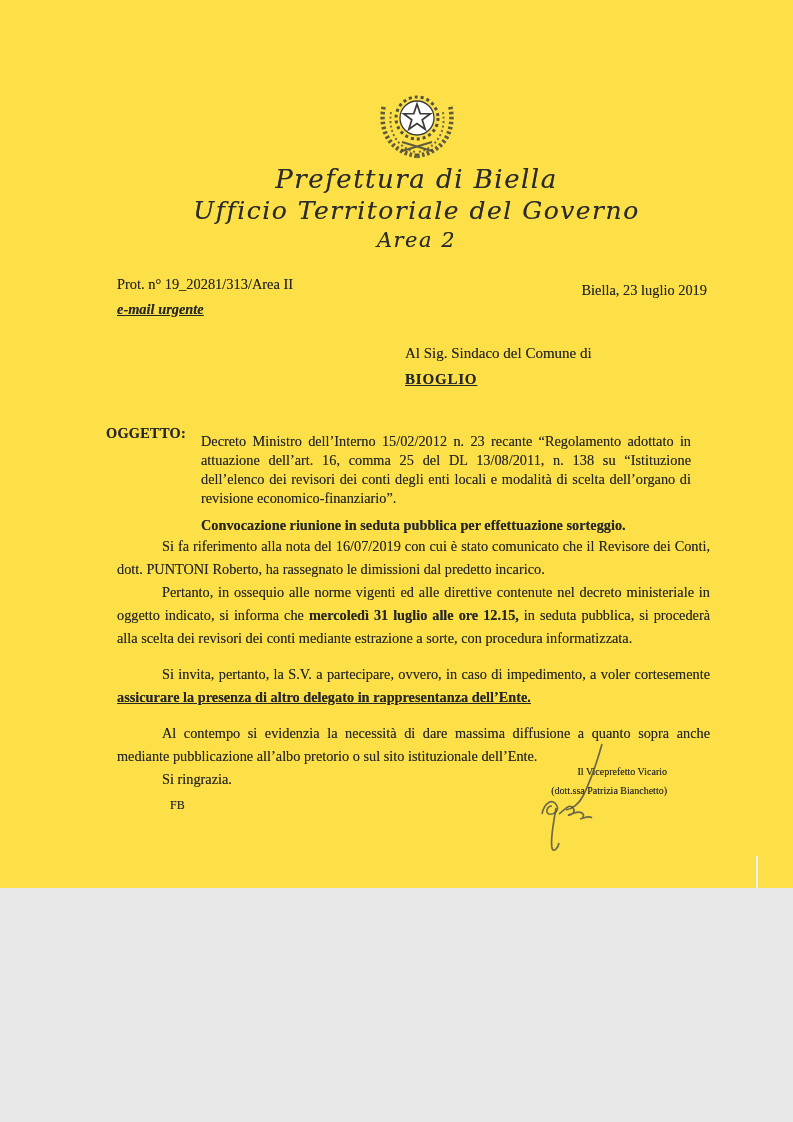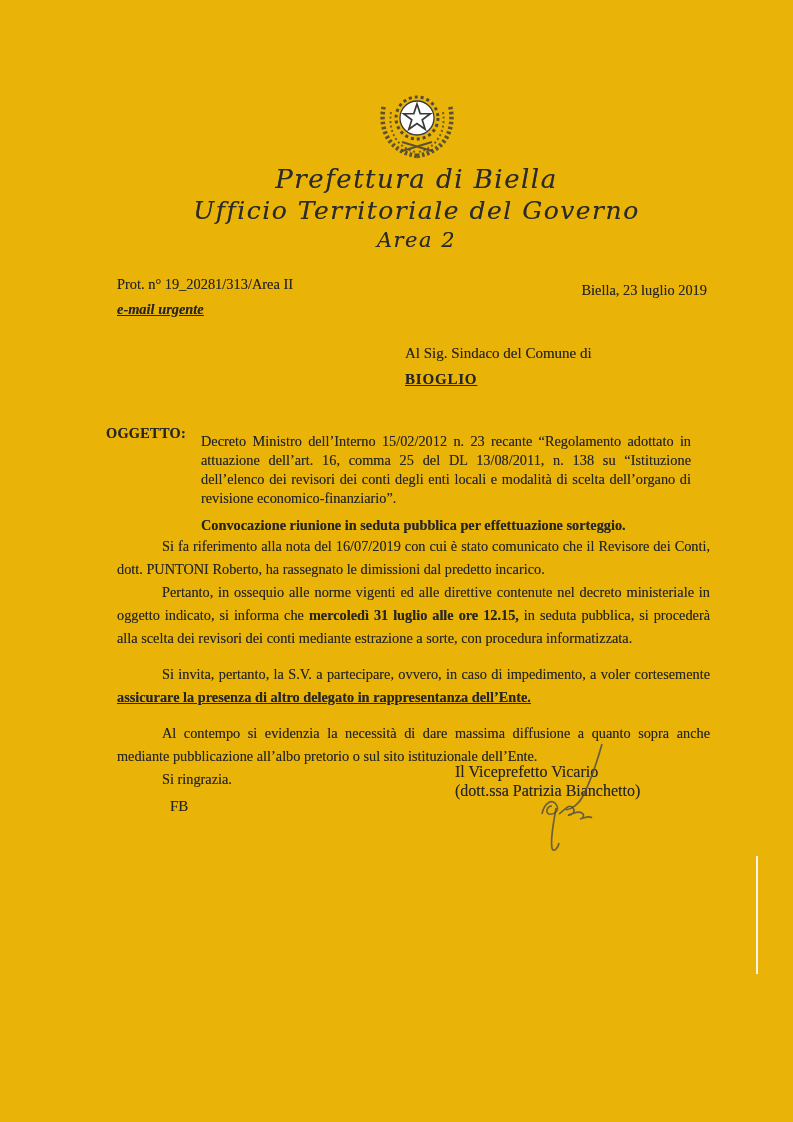--- a/index.html
+++ b/index.html
@@ -1,21 +1,21 @@
 <!DOCTYPE html>
 <html><head>
 <meta charset="utf-8">
 <style>
   html, body { margin: 0; padding: 0; background: #e8e8e8; }
   .page {
     position: relative;
     width: 793px;
-    height: 1122px;
+    height: 888px;
     margin: 0 auto;
-    background: #eab308;
+    background: #fde047;
     overflow: hidden;
     font-family: "Liberation Serif", serif;
     color: #262626;
     text-shadow: 0 0 0.5px rgba(45,45,45,0.55);
   }
 
   
   .letterhead {
     position: absolute;
     top: 82px;
@@ -101,33 +101,33 @@
   }
   .body-text p.gap { margin-top: 13px; }
   .b { font-weight: bold; }
   .u { text-decoration: underline; }
 
   
   .signature {
     position: absolute;
     top: 762px; left: 455px;
     width: 212px;
-    text-align: left;
-    font-size: 16px;
+    text-align: right;
+    font-size: 10px;
     line-height: 19px;
   }
   .signature-scrawl {
     position: absolute;
     top: 738px; left: 520px;
     pointer-events: none;
   }
   .initials {
     position: absolute;
     top: 798px; left: 170px;
-    font-size: 15px;
+    font-size: 12px;
   }
 
   
   .artifact-line {
     position: absolute;
     top: 856px; left: 756px;
     width: 2px; height: 118px;
     background: #f3f3f3;
   }
 </style>

